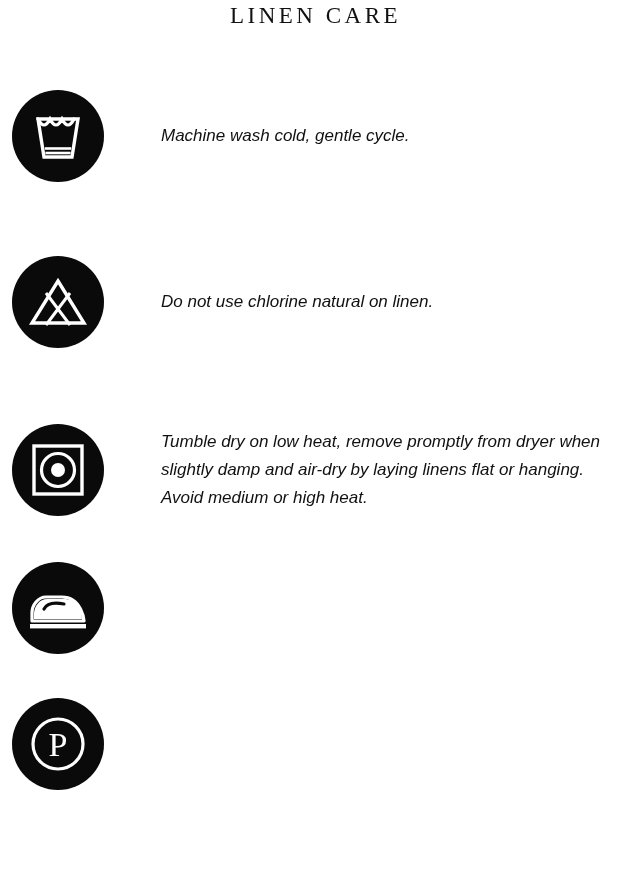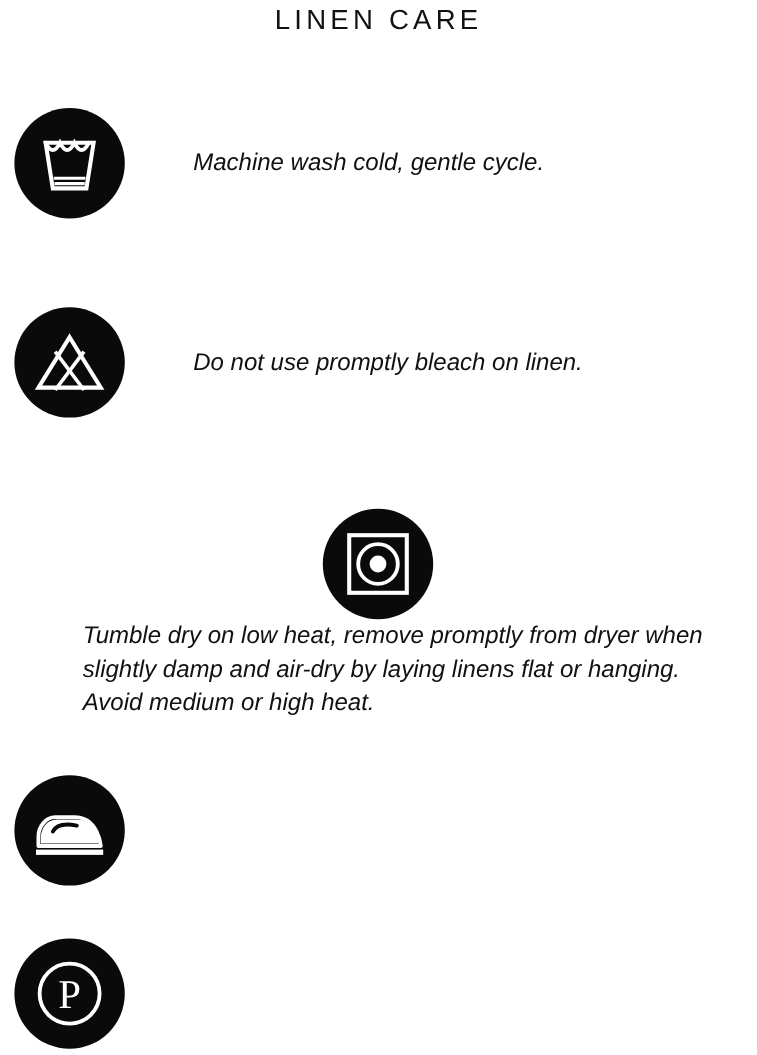--- a/index.html
+++ b/index.html
@@ -15,21 +15,21 @@
     overflow: hidden;
   }
   .page {
     position: relative;
     width: 631px;
     height: 879px;
     background: #ffffff;
   }
   .page-title {
     text-align: center;
-    font-family: Liberation Sans, sans-serif;
+    font-family: Liberation Serif, serif;
     font-size: 23px;
     letter-spacing: 3.5px;
     font-weight: 400;
     color: #111111;
     margin: 0;
     padding-top: 2px;
     line-height: 28px;
   }
   .care-list {
     margin: 0;
@@ -61,30 +61,30 @@
     display: block;
   }
   .text-cell {
     flex: 1 1 auto;
     padding-left: 57px;
     padding-right: 6px;
   }
   .care-text {
     font-family: "Liberation Sans", sans-serif;
     font-style: italic;
-    font-size: 20px;
+    font-size: 17px;
     line-height: 28px;
     color: #111111;
     margin: 0;
   }
 
   
   .row-wash   { margin-top: 60px; }
   .row-bleach { margin-top: 74px; }
-  .row-dry    { margin-top: 76px; flex-direction: column; }
+  .row-dry    { margin-top: 76px; }
   .row-iron   { margin-top: 46px; }
   .row-clean  { margin-top: 44px; }
 </style>
 </head>
 <body>
 
 <div class="page">
 
   <h1 class="page-title">LINEN CARE</h1>
 
@@ -113,21 +113,21 @@
           <svg width="64" height="58" viewBox="0 0 64 58" aria-hidden="true">
 
             <path d="M32 8 L58 50 L6 50 Z" fill="none" stroke="#ffffff" stroke-width="3.4" stroke-linejoin="miter"></path>
 
             <line x1="20" y1="20" x2="44" y2="52" stroke="#ffffff" stroke-width="3"></line>
             <line x1="44" y1="20" x2="20" y2="52" stroke="#ffffff" stroke-width="3"></line>
           </svg>
         </div>
       </div>
       <div class="text-cell">
-        <p class="care-text">Do not use promptly bleach on linen.</p>
+        <p class="care-text">Do not use chlorine natural on linen.</p>
       </div>
     </li>
 
     <li class="care-row row-dry">
       <div class="icon-cell">
         <div class="icon-disc">
           <svg width="60" height="60" viewBox="0 0 60 60" aria-hidden="true">
             <rect x="6" y="6" width="48" height="48" fill="none" stroke="#ffffff" stroke-width="3.4"></rect>
             <circle cx="30" cy="30" r="16.5" fill="none" stroke="#ffffff" stroke-width="3.2"></circle>
             <circle cx="30" cy="30" r="7" fill="#ffffff"></circle>

